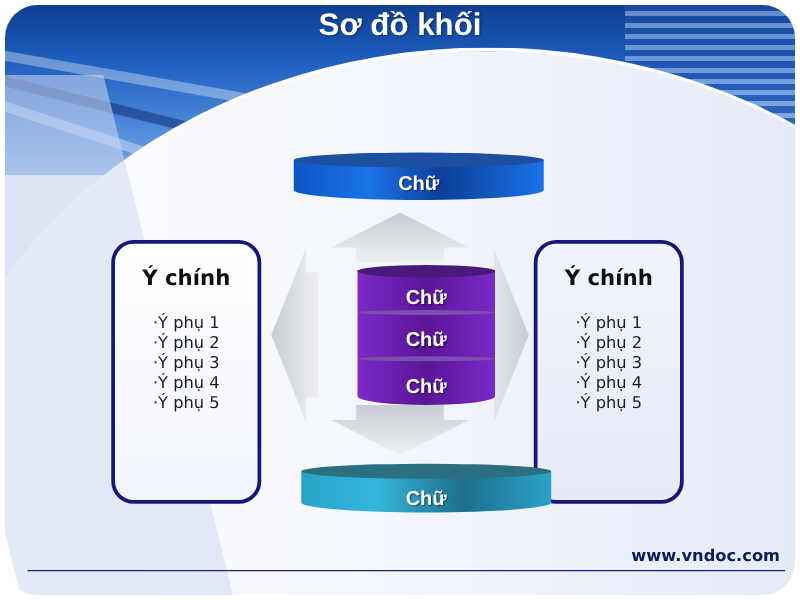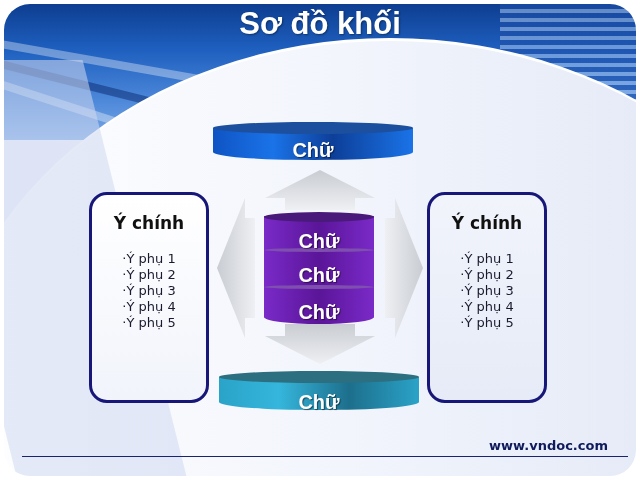--- a/index.html
+++ b/index.html
@@ -12,33 +12,33 @@
   .header .blinds { position:absolute; right:0; top:0; width:140px; height:140px;
     background: repeating-linear-gradient(180deg, rgba(170,200,240,0.55) 0 4px, rgba(30,80,170,0.6) 4px 9px); }
   .arc { position:absolute; left:-60px; top:38px; width:900px; height:760px; border-radius:50%;
     background: linear-gradient(90deg,#ffffff 0%,#f2f5fc 45%,#dde4f4 100%);
     border-top:3px solid #ffffff; }
   .arc-shadow { position:absolute; left:-30px; top:60px; width:170px; height:460px;
     background:#cfd9f0; transform:skewX(14deg); opacity:0.55; }
   .frame-round { position:absolute; left:4px; top:4px; width:632px; height:472px; border-radius:26px;
     box-shadow: 0 0 0 20px #ffffff; pointer-events:none; }
   .title { position:absolute; left:0; top:6px; width:640px; text-align:center; color:#fff;
-    font-family:"Liberation Sans", sans-serif; font-weight:bold; font-size:31px;
+    font-family:"Liberation Sans", sans-serif; font-weight:bold; font-size:25px;
     text-shadow:1px 1px 2px rgba(0,0,0,0.4); }
   .panel { position:absolute; top:160px; width:120px; height:211px; border:3px solid #17177a; border-radius:18px;
     background: linear-gradient(180deg,#ffffff 0%,#f1f4fb 100%); text-align:center;margin-top:32px; }
   .panel.left { left:89px; }
   .panel.right { left:427px; background:linear-gradient(180deg,#f1f4fb 0%,#e6ebf7 100%); }
   .panel h2 { font-family:"DejaVu Sans", sans-serif; font-weight:bold; font-size:17px; color:#101010; margin-top:18px; }
   .panel ul { list-style:none; margin-top:18px; font-size:13px; line-height:16px; color:#1a1a2e; }
-  .cyl { position:absolute; color:#fff; font-family:"Liberation Sans", sans-serif; font-weight:bold; font-size:20px; text-align:center; }
+  .cyl { position:absolute; color:#fff; font-family:"Liberation Sans", sans-serif; font-weight:bold; font-size:16px; text-align:center;margin-left:22px; }
   .cyl .body { position:absolute; left:0; width:100%; }
   .cyl .top { position:absolute; left:0; top:0; width:100%; border-radius:50%; }
   .cyl .lbl { position:absolute; left:0; width:100%; text-shadow:1px 1px 1px rgba(0,0,0,0.5); }
-  .footer-url { position:absolute; right:32px; top:438px; color:#0f1b5c; font-weight:bold; font-size:13px; font-family:"DejaVu Sans", sans-serif; }
+  .footer-url { position:absolute; right:16px; top:438px; color:#0f1b5c; font-weight:bold; font-size:13px; font-family:"DejaVu Sans", sans-serif; }
   .footer-line { position:absolute; left:22px; top:456px; width:606px; height:1px; background:#1a2370; }
 </style>
 </head>
 <body>
 
 <div class="slide">
   <div class="header">
     <div class="stripe" style="left:0;top:40px;width:380px;transform:rotate(10deg);"></div>
     <div class="stripe" style="left:0;top:60px;width:340px;transform:rotate(14deg);background:rgba(10,40,110,0.5)"></div>
     <div class="stripe" style="left:0;top:80px;width:300px;transform:rotate(18deg);"></div>

